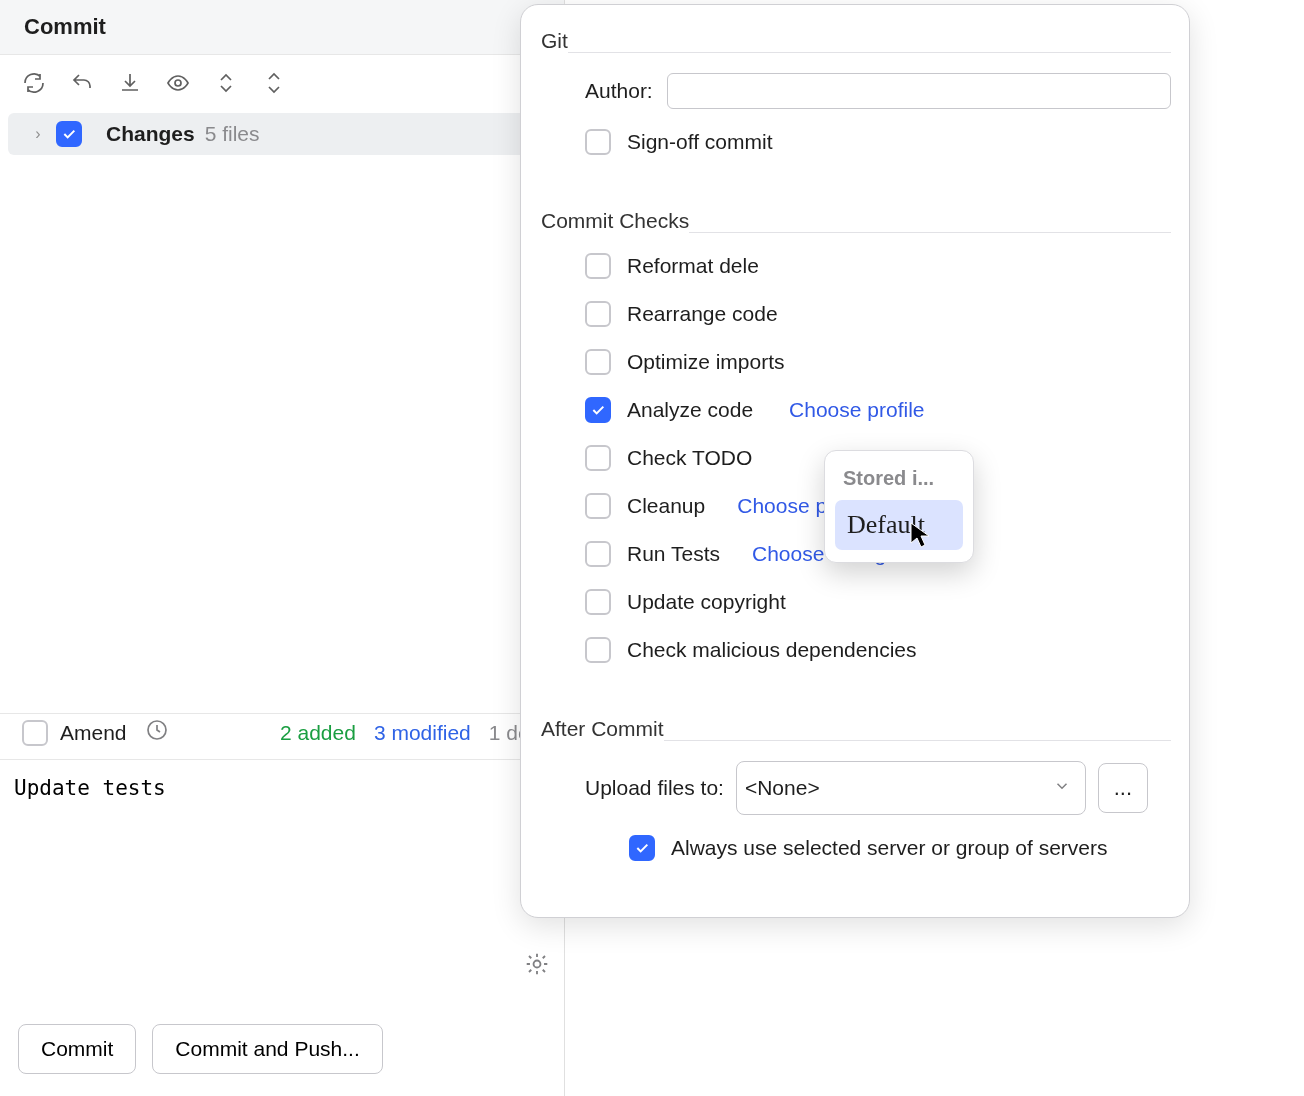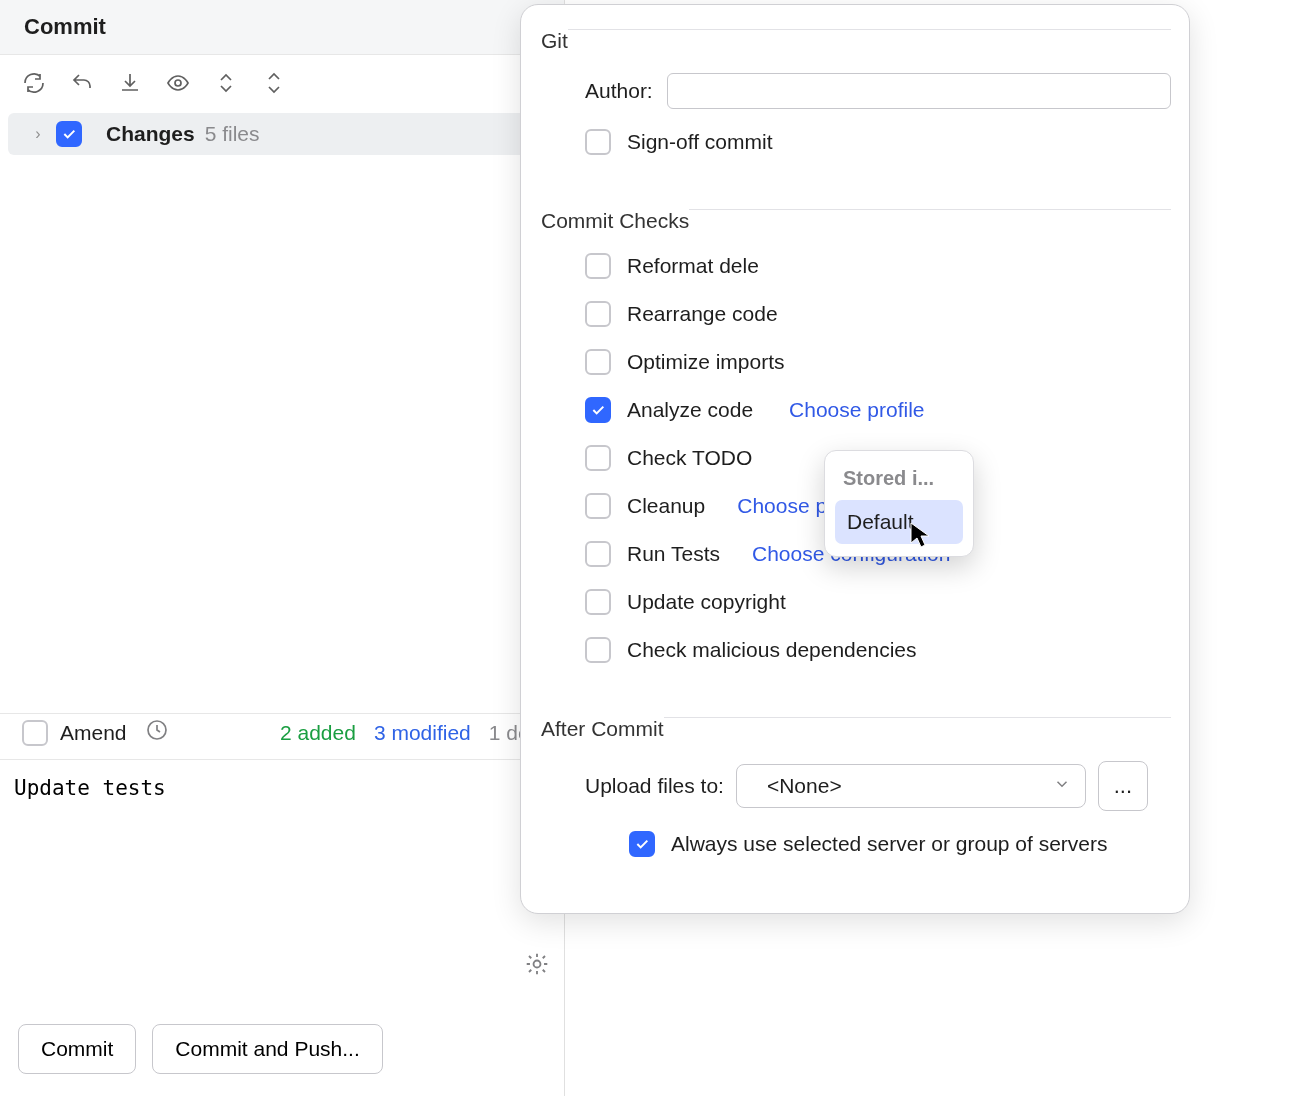--- a/index.html
+++ b/index.html
@@ -129,21 +129,21 @@
       left: 520px;
       top: 4px;
       width: 670px;
       background: #fff;
       border: 1px solid #d0d0d4;
       border-radius: 18px;
       box-shadow: 0 8px 30px rgba(0,0,0,0.12);
       padding: 24px 18px 34px 20px;
     }
     .section-title-row {
-      display: flex; align-items: flex-start; 
+      display: flex; align-items: flex-end; 
       margin-bottom: 20px;
     }
     .section-title-row .line { flex: 1; height: 1px; background: #e2e2e6; }
     .section-title { font-size: 21px; color: #333; }
 
     .field-row {
       display: flex; align-items: center; gap: 14px;
       margin-left: 44px; margin-bottom: 20px;
     }
     .field-label { font-size: 21px; }
@@ -162,22 +162,22 @@
       position: relative;
     }
     .check-item .label { font-size: 21px; }
     .link { color: #3159e6; font-size: 21px; }
 
     .section-gap { height: 32px; }
 
     .dropdown-select {
       border: 1.5px solid #c7c7cc;
       border-radius: 8px;
-      height: 44px;
-      padding: 8px 42px 8px 30px;
+      height: 54px;
+      padding: 8px 42px 8px 8px;
       font-size: 21px;
       background: #fff;
       position: relative;
       display: inline-flex; align-items: center;
       width: 350px;
     }
     .dropdown-chevron {
       position: absolute; right: 14px; top: 50%; transform: translateY(-50%);
       color: #808083;
     }
@@ -207,21 +207,22 @@
       font-weight: 700;
       font-size: 20px;
       padding: 6px 8px 10px 8px;
       white-space: nowrap;
       overflow: hidden;
     }
     .profile-menu-item {
       background: #dbe3ff;
       border-radius: 7px;
       padding: 10px 12px;
-      font-size: 21px;
+      font-size: 26px;
+      font-family: Liberation Serif, serif;
     }
 
     .cursor-arrow {
       position: absolute;
       left: 909px;
       top: 521px;
       z-index: 60;
     }
   </style>
 </head>

